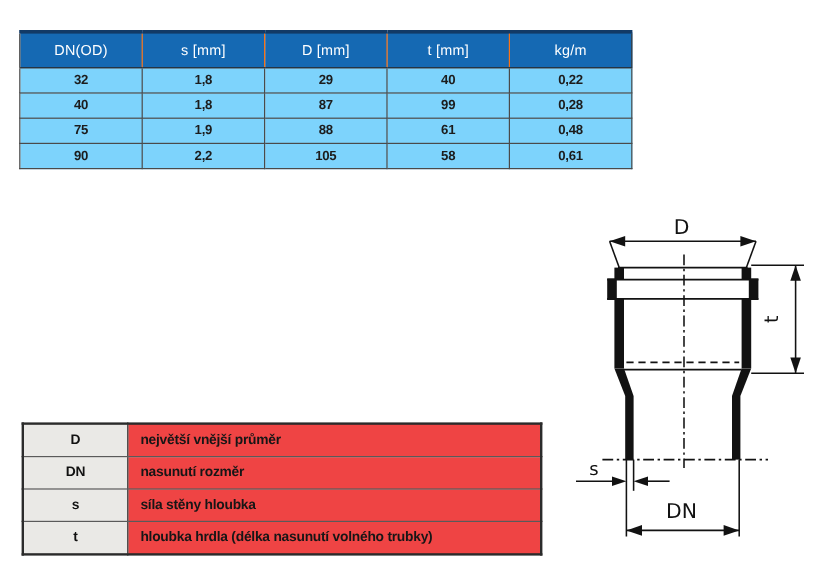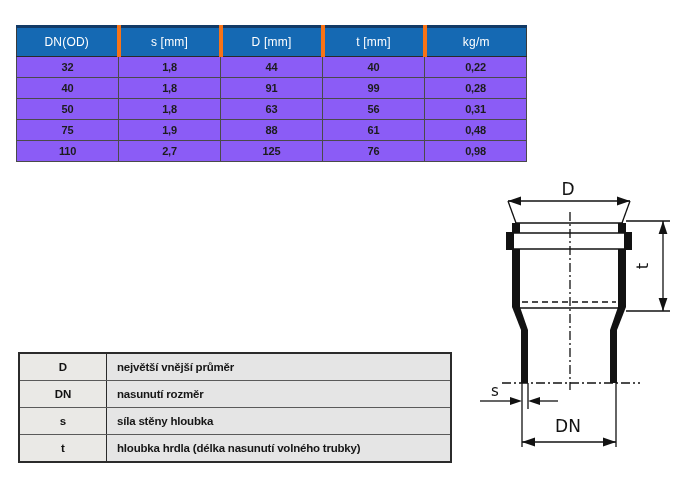--- a/index.html
+++ b/index.html
@@ -13,45 +13,45 @@
     position:absolute;left:16px;top:25px;width:511px;
     border-collapse:collapse;table-layout:fixed;
     border:1px solid #3a3a3a;
   }
   table.dim th{
     background:#1569b3;color:#ffffff;
     font-size:12px;font-weight:400;letter-spacing:.2px;
     height:26px;
     border-top:3px solid #123a66;
     border-bottom:1px solid #2a2a2a;
-    border-left:4px solid #f97316;
+    border-left:1px solid #f97316;
   }
   table.dim th:first-child{border-left:none;}
   table.dim td{
-    background:#8b5cf6;color:#1c1c1c;
+    background:#7dd3fc;color:#1c1c1c;
     font-size:11px;font-weight:700;letter-spacing:-0.2px;
     text-align:center;height:18px;
     border:1px solid #4a4a4a;
   }
 
   
   table.legend{
     position:absolute;left:18px;top:352px;width:434px;
     border-collapse:collapse;table-layout:fixed;
     border:2px solid #2b2b2b;
   }
   table.legend td{
     height:24px;border:1px solid #5a5a5a;font-size:11.5px;
   }
   table.legend td.sym{
     width:84px;background:#eae9e6;text-align:center;
     font-weight:700;color:#111;border-right:1.5px solid #2b2b2b;
   }
   table.legend td.desc{
-    background:#e5e5e5;padding-left:10px;font-weight:700;
+    background:#ef4444;padding-left:10px;font-weight:700;
     letter-spacing:-0.2px;color:#161616;
   }
 
   
   .drawing{position:absolute;left:480px;top:168px;width:203px;height:309px;}
   .drawing svg{display:block;}
   .dimlabel{font-family:"DejaVu Sans", sans-serif;fill:#121212;}
 </style>
 </head>
 <body>
@@ -63,51 +63,44 @@
       <th>s [mm]</th>
       <th>D [mm]</th>
       <th>t [mm]</th>
       <th>kg/m</th>
     </tr>
   </thead>
   <tbody>
     <tr>
       <td>32</td>
       <td>1,8</td>
-      <td>44</td>
+      <td>29</td>
       <td>40</td>
       <td>0,22</td>
     </tr>
     <tr>
       <td>40</td>
       <td>1,8</td>
-      <td>91</td>
+      <td>87</td>
       <td>99</td>
       <td>0,28</td>
-    </tr>
-    <tr>
-      <td>50</td>
-      <td>1,8</td>
-      <td>63</td>
-      <td>56</td>
-      <td>0,31</td>
     </tr>
     <tr>
       <td>75</td>
       <td>1,9</td>
       <td>88</td>
       <td>61</td>
       <td>0,48</td>
     </tr>
     <tr>
-      <td>110</td>
-      <td>2,7</td>
-      <td>125</td>
-      <td>76</td>
-      <td>0,98</td>
+      <td>90</td>
+      <td>2,2</td>
+      <td>105</td>
+      <td>58</td>
+      <td>0,61</td>
     </tr>
   </tbody>
 </table>
 
 <table class="legend">
   <tbody>
     <tr>
       <td class="sym">D</td>
       <td class="desc">největší vnější průměr</td>
     </tr>

